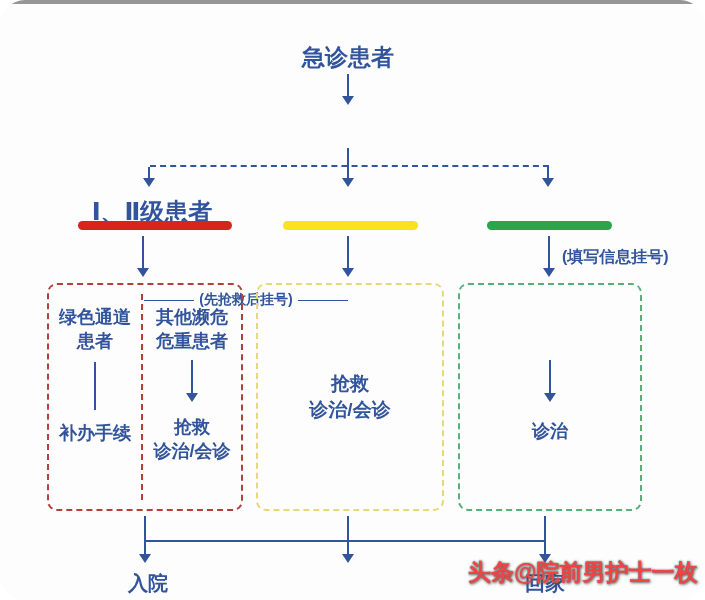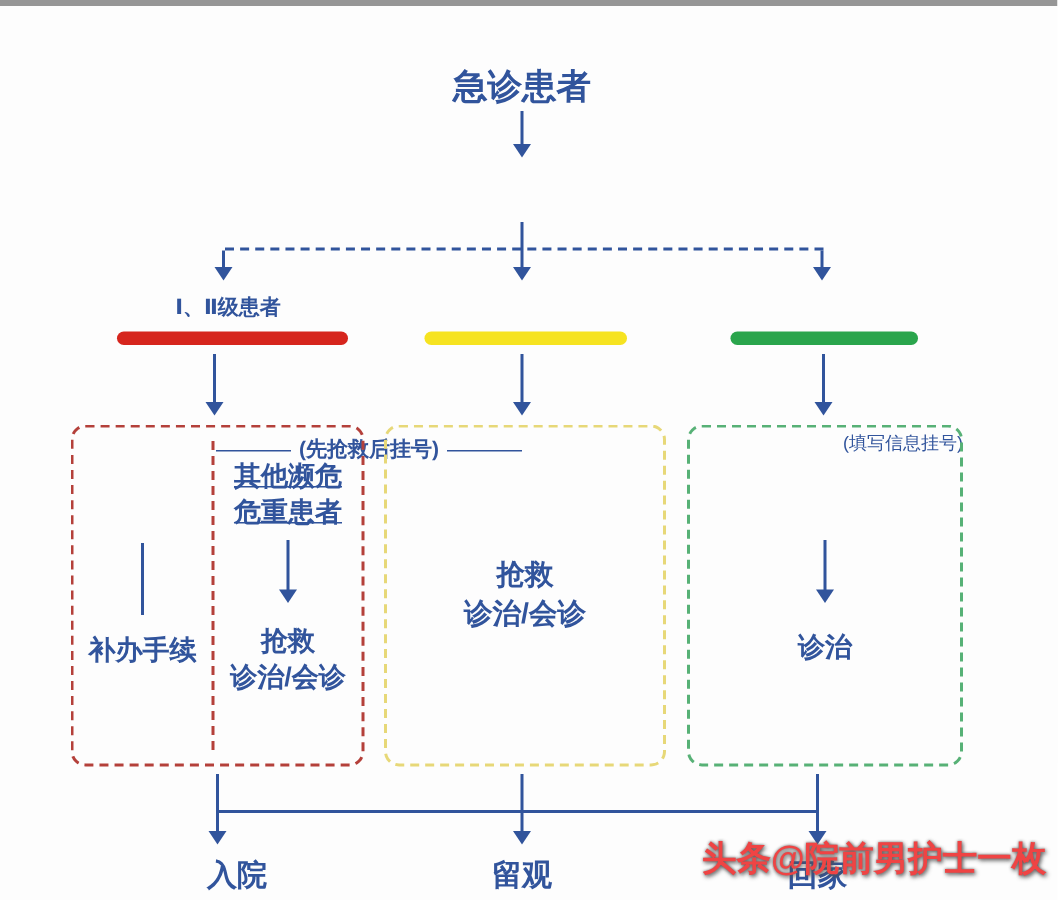--- a/index.html
+++ b/index.html
@@ -10,20 +10,21 @@
     --bar-green:#2aa54c;
     --box-red:#b4403a;
     --box-yellow:#e7d878;
     --box-green:#57b176;
   }
   html,body{margin:0;padding:0;}
   body{font-family:"Liberation Sans","DejaVu Sans",sans-serif;}
   #stage{
     position:relative;width:705px;height:600px;overflow:hidden;
     background:#fdfdfd;
+    border-radius:25px;
   }
   .abs{position:absolute;}
   .ctr{text-align:center;}
   .blue{color:var(--blue);font-weight:700;}
   
   .vl{position:absolute;width:2px;background:var(--blue);}
   .vl-thin{position:absolute;width:1.5px;background:var(--blue);}
   .dvl{position:absolute;width:0;border-left:2px dashed var(--blue);}
   .dhl{position:absolute;height:0;border-top:2px dashed var(--blue);}
   .hl{position:absolute;height:1.5px;background:var(--blue);}
@@ -33,24 +34,24 @@
       border-top:9px solid var(--blue);}
   
   .bar{position:absolute;height:9px;border-radius:5px;top:221px;}
   
   .dbox{position:absolute;top:283px;height:228px;border-radius:10px;
         border:2px dashed;background:transparent;box-sizing:border-box;}
   
   .noteline{position:absolute;display:flex;align-items:center;height:16px;}
   .noteline .seg{flex:1;height:0;border-top:1.5px solid var(--blue);}
   .noteline .txt{padding:0 5px;font-size:14px;color:var(--blue);font-weight:600;white-space:nowrap;}
-  .note{position:absolute;font-size:12px;color:var(--blue);font-weight:400;white-space:nowrap;margin-top:40px;}
+  .note{position:absolute;font-size:16px;color:var(--blue);font-weight:700;white-space:nowrap;}
   .title{font-size:23px;}
   .subtitle{font-size:28px;color:var(--red-accent);font-weight:800;}
-  .branch{font-size:14px;top:196px;width:200px;}
+  .branch{font-size:24px;top:196px;width:200px;}
   .boxtext{font-size:18px;line-height:24px;}
   .outcome{font-size:20px;top:570px;width:110px;}
   .watermark{
     position:absolute;left:468px;top:557px;width:226px;
     font-size:23px;font-weight:700;color:#ef4444;white-space:nowrap;
     text-shadow:0 0 2px rgba(90,90,90,.85),1px 1px 3px rgba(80,80,80,.9);
   }
   .topstrip{position:absolute;left:0;top:0;width:705px;height:4px;
     background:rgba(115,115,115,.75);}
 </style>
@@ -92,24 +93,28 @@
     <span class="seg"></span>
     <span class="txt">(先抢救后挂号)</span>
     <span class="seg"></span>
   </div>
 
   <div class="note" style="left:562px;top:247px;">(填写信息挂号)</div>
 
   <div class="dbox" style="left:47px;width:196px;border-color:var(--box-red);"></div>
   <div class="abs" style="left:141px;top:294px;height:206px;width:0;border-left:2px dashed var(--box-red);"></div>
 
+  <div class="abs ctr blue boxtext" style="left:49px;top:305px;width:92px;">
+    <div>绿色通道</div>
+    <div>患者</div>
+  </div>
   <div class="vl-thin" style="left:94px;top:362px;height:48px;"></div>
   <div class="abs ctr blue boxtext" style="left:49px;top:421px;width:92px;text-align:center;">补办手续</div>
 
-  <div class="abs ctr blue boxtext" style="left:143px;top:305px;width:98px;text-decoration:underline;">
+  <div class="abs ctr blue boxtext" style="left:143px;top:305px;width:98px;">
     <div>其他濒危</div>
     <div>危重患者</div>
   </div>
   <div class="vl" style="left:191px;top:360px;height:34px;"></div>
   <div class="ah" style="left:186px;top:393px;"></div>
   <div class="abs ctr blue boxtext" style="left:143px;top:415px;width:98px;">
     <div>抢救</div>
     <div>诊治/会诊</div>
   </div>
 
@@ -127,19 +132,18 @@
   <div class="abs ctr blue boxtext" style="left:460px;top:419px;width:180px;">诊治</div>
 
   <div class="vl" style="left:144px;top:516px;height:39px;"></div>
   <div class="vl" style="left:347px;top:516px;height:39px;"></div>
   <div class="vl" style="left:544px;top:516px;height:39px;"></div>
   <div class="hl" style="left:145px;top:540px;width:400px;"></div>
   <div class="ah" style="left:139px;top:554px;"></div>
   <div class="ah" style="left:342px;top:554px;"></div>
   <div class="ah" style="left:539px;top:554px;"></div>
 
-  <div class="abs ctr blue outcome" style="left:103px;">入院</div>
-  <div class="abs ctr blue outcome" style="left:293px;">留观</div>
+  <div class="abs ctr blue outcome" style="left:93px;">入院</div>
   <div class="abs ctr blue outcome" style="left:490px;">回家</div>
 
   <div class="watermark">头条@院前男护士一枚</div>
 
 </div>
 
 </body></html>

